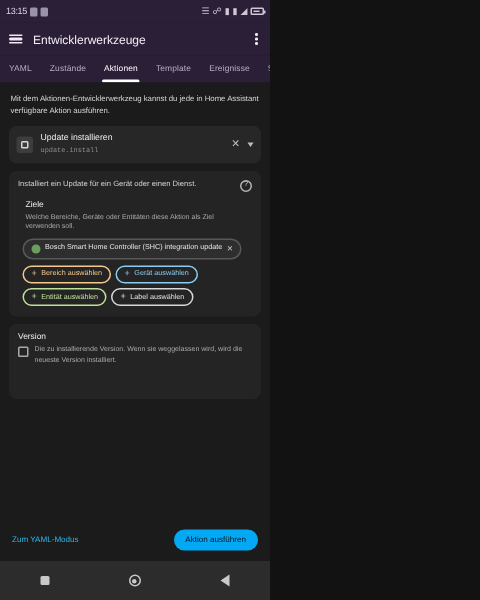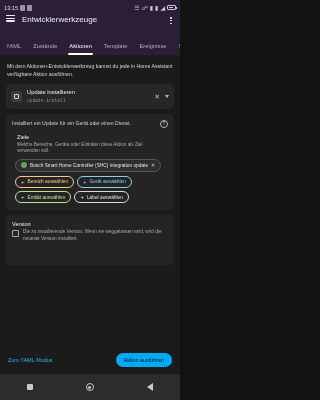--- a/index.html
+++ b/index.html
@@ -22,21 +22,21 @@
   .sb-chip { width: 5px; height: 6px; background: #9a92a6; border-radius: 1px; display:inline-block; }
   .sb-right { display: flex; align-items: center; gap: 2px; }
   .sb-ico { font-size: 6px; color: #cfc6d8; line-height: 1; }
   .sb-batt { width: 9px; height: 5px; border: 1px solid #cfc6d8; border-radius: 1px; position: relative; }
   .sb-batt::after { content:""; position:absolute; right:-2px; top:1.4px; width:1px; height:2px; background:#cfc6d8; }
   .sb-batt i { position:absolute; left:1px; top:1px; bottom:1px; width:4px; background:#cfc6d8; display:block; }
 
   
   .appbar {
     height: 22px; background: #2b1f38; color: #efeaf4;
-    display: flex; align-items: flex-start; padding: 0 6px; gap: 7px; flex: 0 0 auto;
+    display: flex; align-items: center; padding: 0 6px; gap: 7px; flex: 0 0 auto;
   }
   .hamburger { display: flex; flex-direction: column; gap: 1.5px; cursor: pointer; }
   .hamburger span { display: block; width: 9px; height: 1.2px; background: #efeaf4; border-radius: 1px; }
   .app-title { font-size: 8px; font-weight: 400; color: #f2eef6; flex: 1; white-space: nowrap; }
   .kebab { display: flex; flex-direction: column; gap: 1.2px; align-items: center; cursor: pointer; padding: 2px; }
   .kebab i { width: 1.6px; height: 1.6px; background: #efeaf4; border-radius: 50%; display: block; }
 
   
   .tabs {
     height: 18px; background: #2b1f38; display: flex; align-items: stretch;

